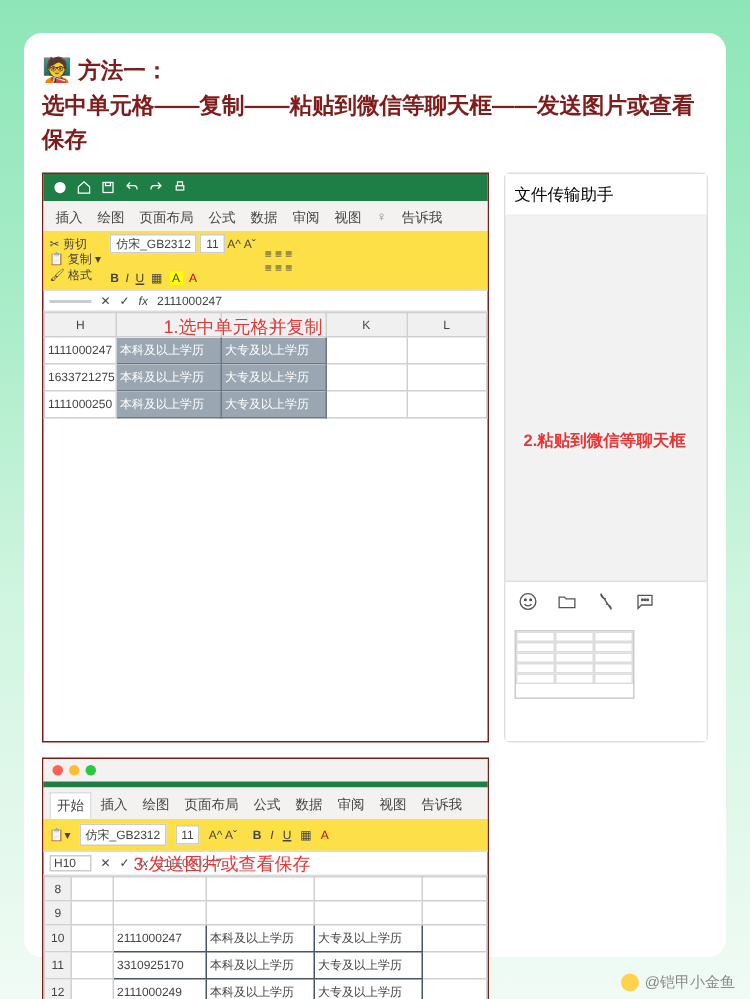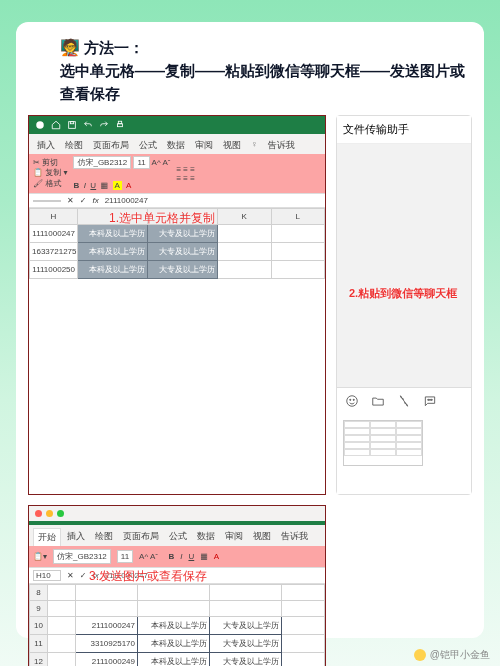--- a/index.html
+++ b/index.html
@@ -11,21 +11,21 @@
     position: relative;
     overflow: hidden;
   }
   .card {
     position: absolute;
     left: 16px; right: 16px; top: 22px; bottom: 28px;
     background: #fff;
     border-radius: 12px;
     padding: 14px 12px;
   }
-  .headline { font-size: 15px; font-weight: 700; color: #0f172a; line-height: 1.5; margin-bottom: 10px; margin-left: 32px; }
+  .headline { font-size: 15px; font-weight: 700; color: #7f1d1d; line-height: 1.5; margin-bottom: 10px; }
   .emoji { font-size: 16px; }
   .row1 { display: flex; gap: 10px; }
   .excel-win {
     border: 1px solid #7f1d1d;
     background: #fff;
     font-size: 8px;
     color: #444;
     position: relative;
   }
   .excel1 { width: 298px; }
@@ -43,38 +43,38 @@
     display: flex;
     gap: 2px;
     padding: 3px 4px 0;
     background: #f3f2f1;
     font-size: 9px;
   }
   .ribbon-tabs span { padding: 2px 4px; }
   .ribbon-tabs .active { background: #fff; border: 1px solid #ddd; border-bottom: none; }
   .ribbon-body {
     display: flex;
-    background: #fca5a5;
+    background: #fde047;
     border-bottom: 1px solid #ddd;
     padding: 3px 4px;
     gap: 6px;
     align-items: center;
   }
   .clip-group { font-size: 8px; line-height: 1.3; }
   .font-box {
     border: 1px solid #ccc; background: #fff; padding: 1px 3px; font-size: 8px;
   }
   .formula-bar {
     display: flex; align-items: center; border-bottom: 1px solid #ddd;
     padding: 2px 4px; gap: 6px; font-size: 8px;
   }
   .fb-cell { width: 28px; border: 1px solid #ccc; padding: 0 2px; }
   .sheet { border-collapse: collapse; width: 100%; table-layout: fixed; }
   .sheet th, .sheet td {
-    border: 1px solid #d0d0d0; font-size: 8px; padding: 3px 2px; text-align: right;
+    border: 1px solid #d0d0d0; font-size: 8px; padding: 3px 2px; text-align: left;
     overflow: hidden; white-space: nowrap;
   }
   .sheet th { background: #f0f0f0; text-align: center; font-weight: 400; }
   .sheet td.selected { background: #9aa7b2; color: #fff; border-color: #6a7885; }
   .callout {
     position: absolute; color: #e33; font-size: 12px; font-weight: 400;
     text-shadow: 0 0 3px #fff;
   }
 
   .wechat {

